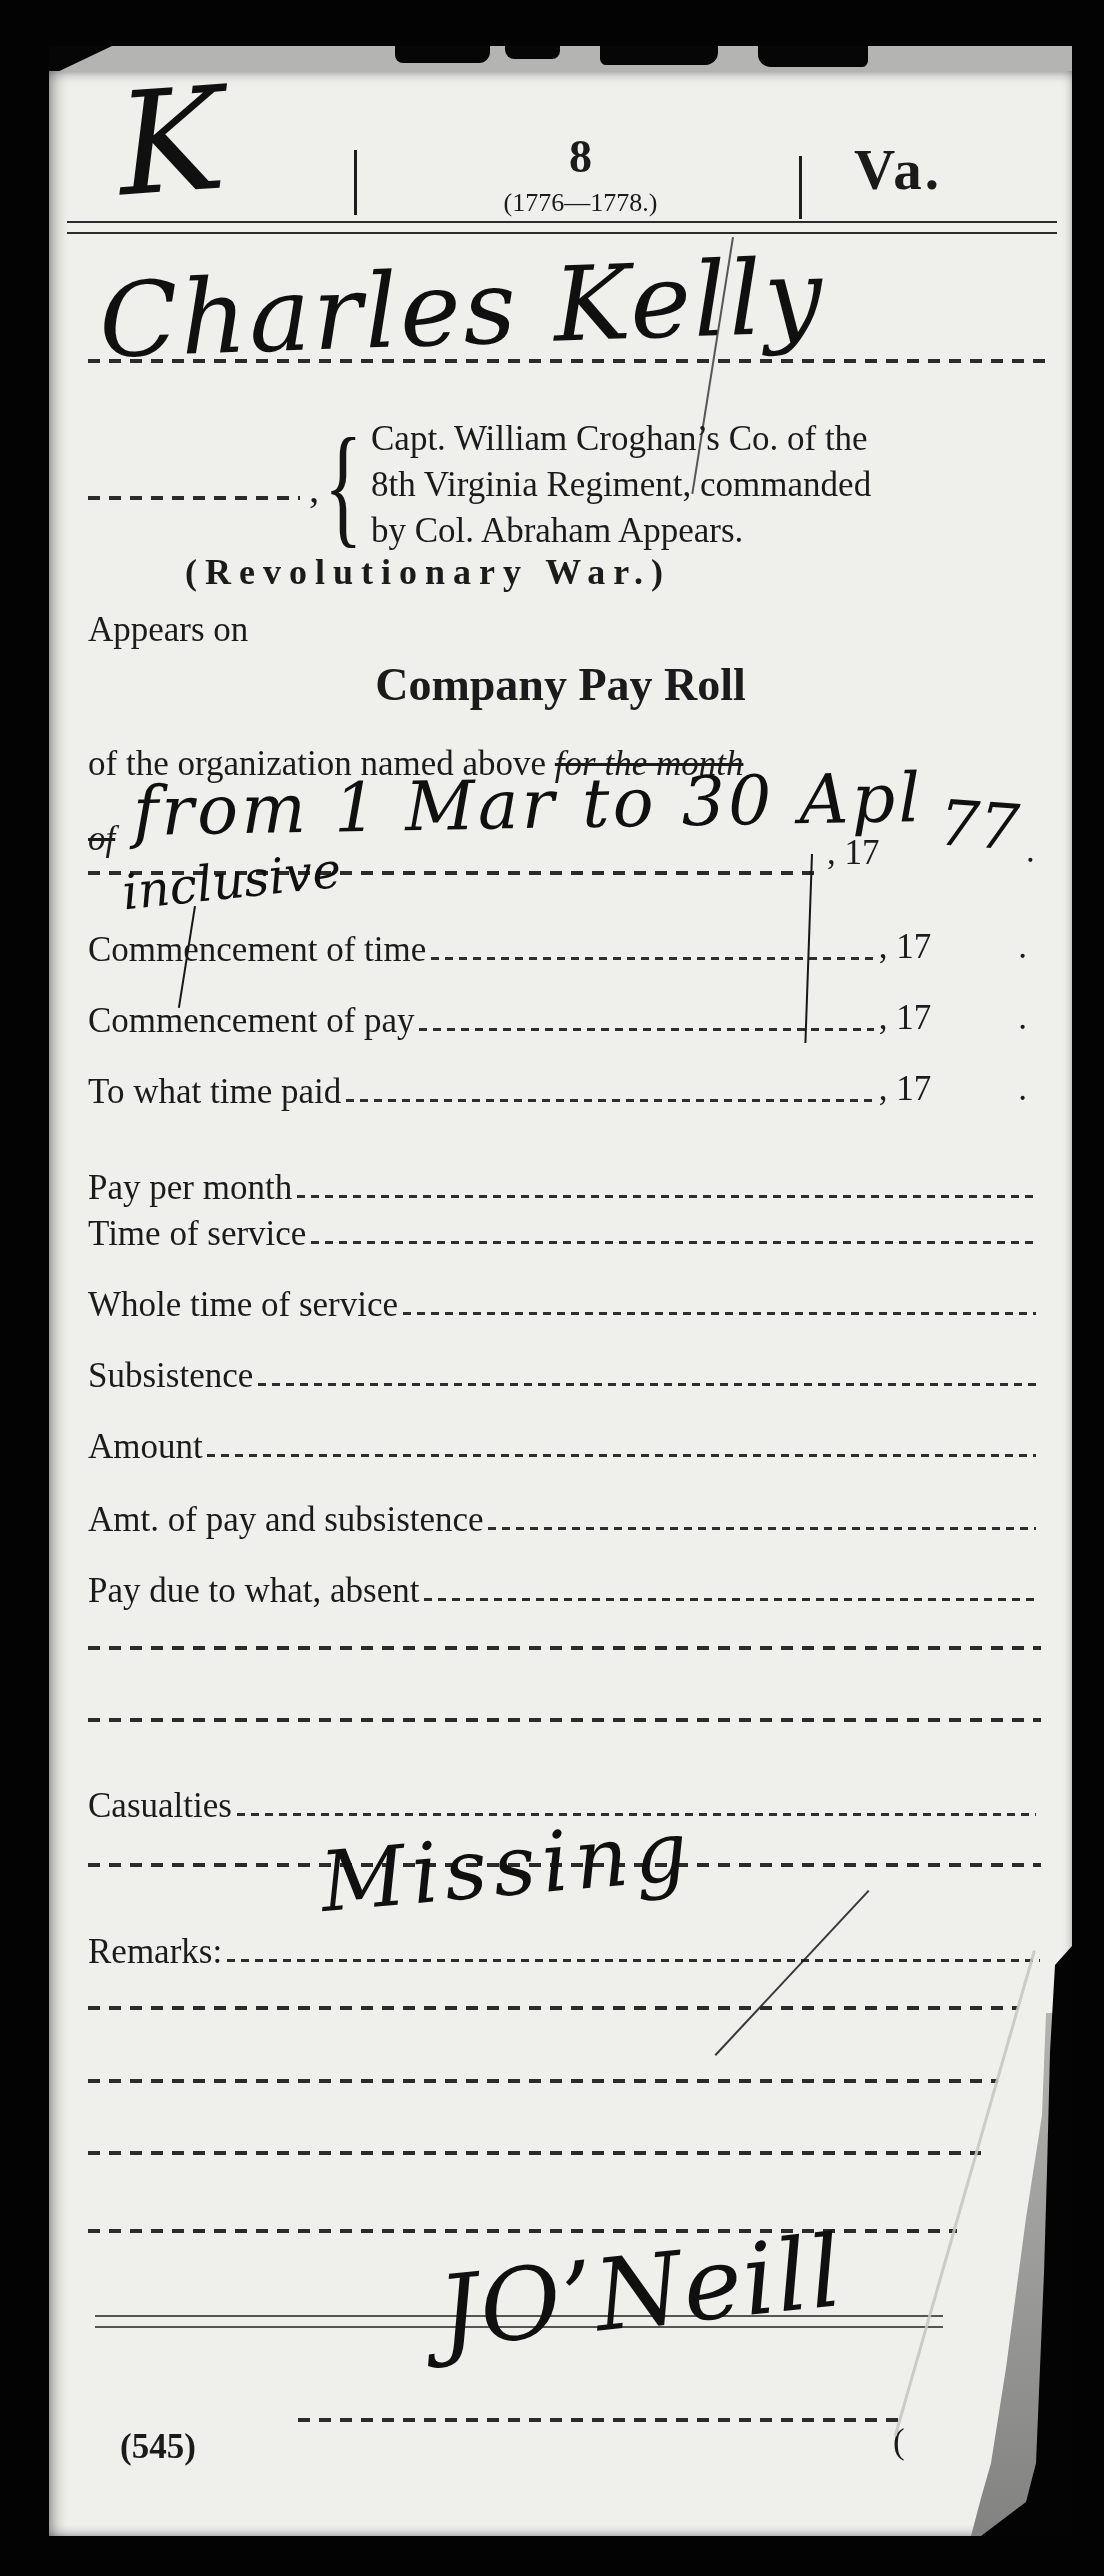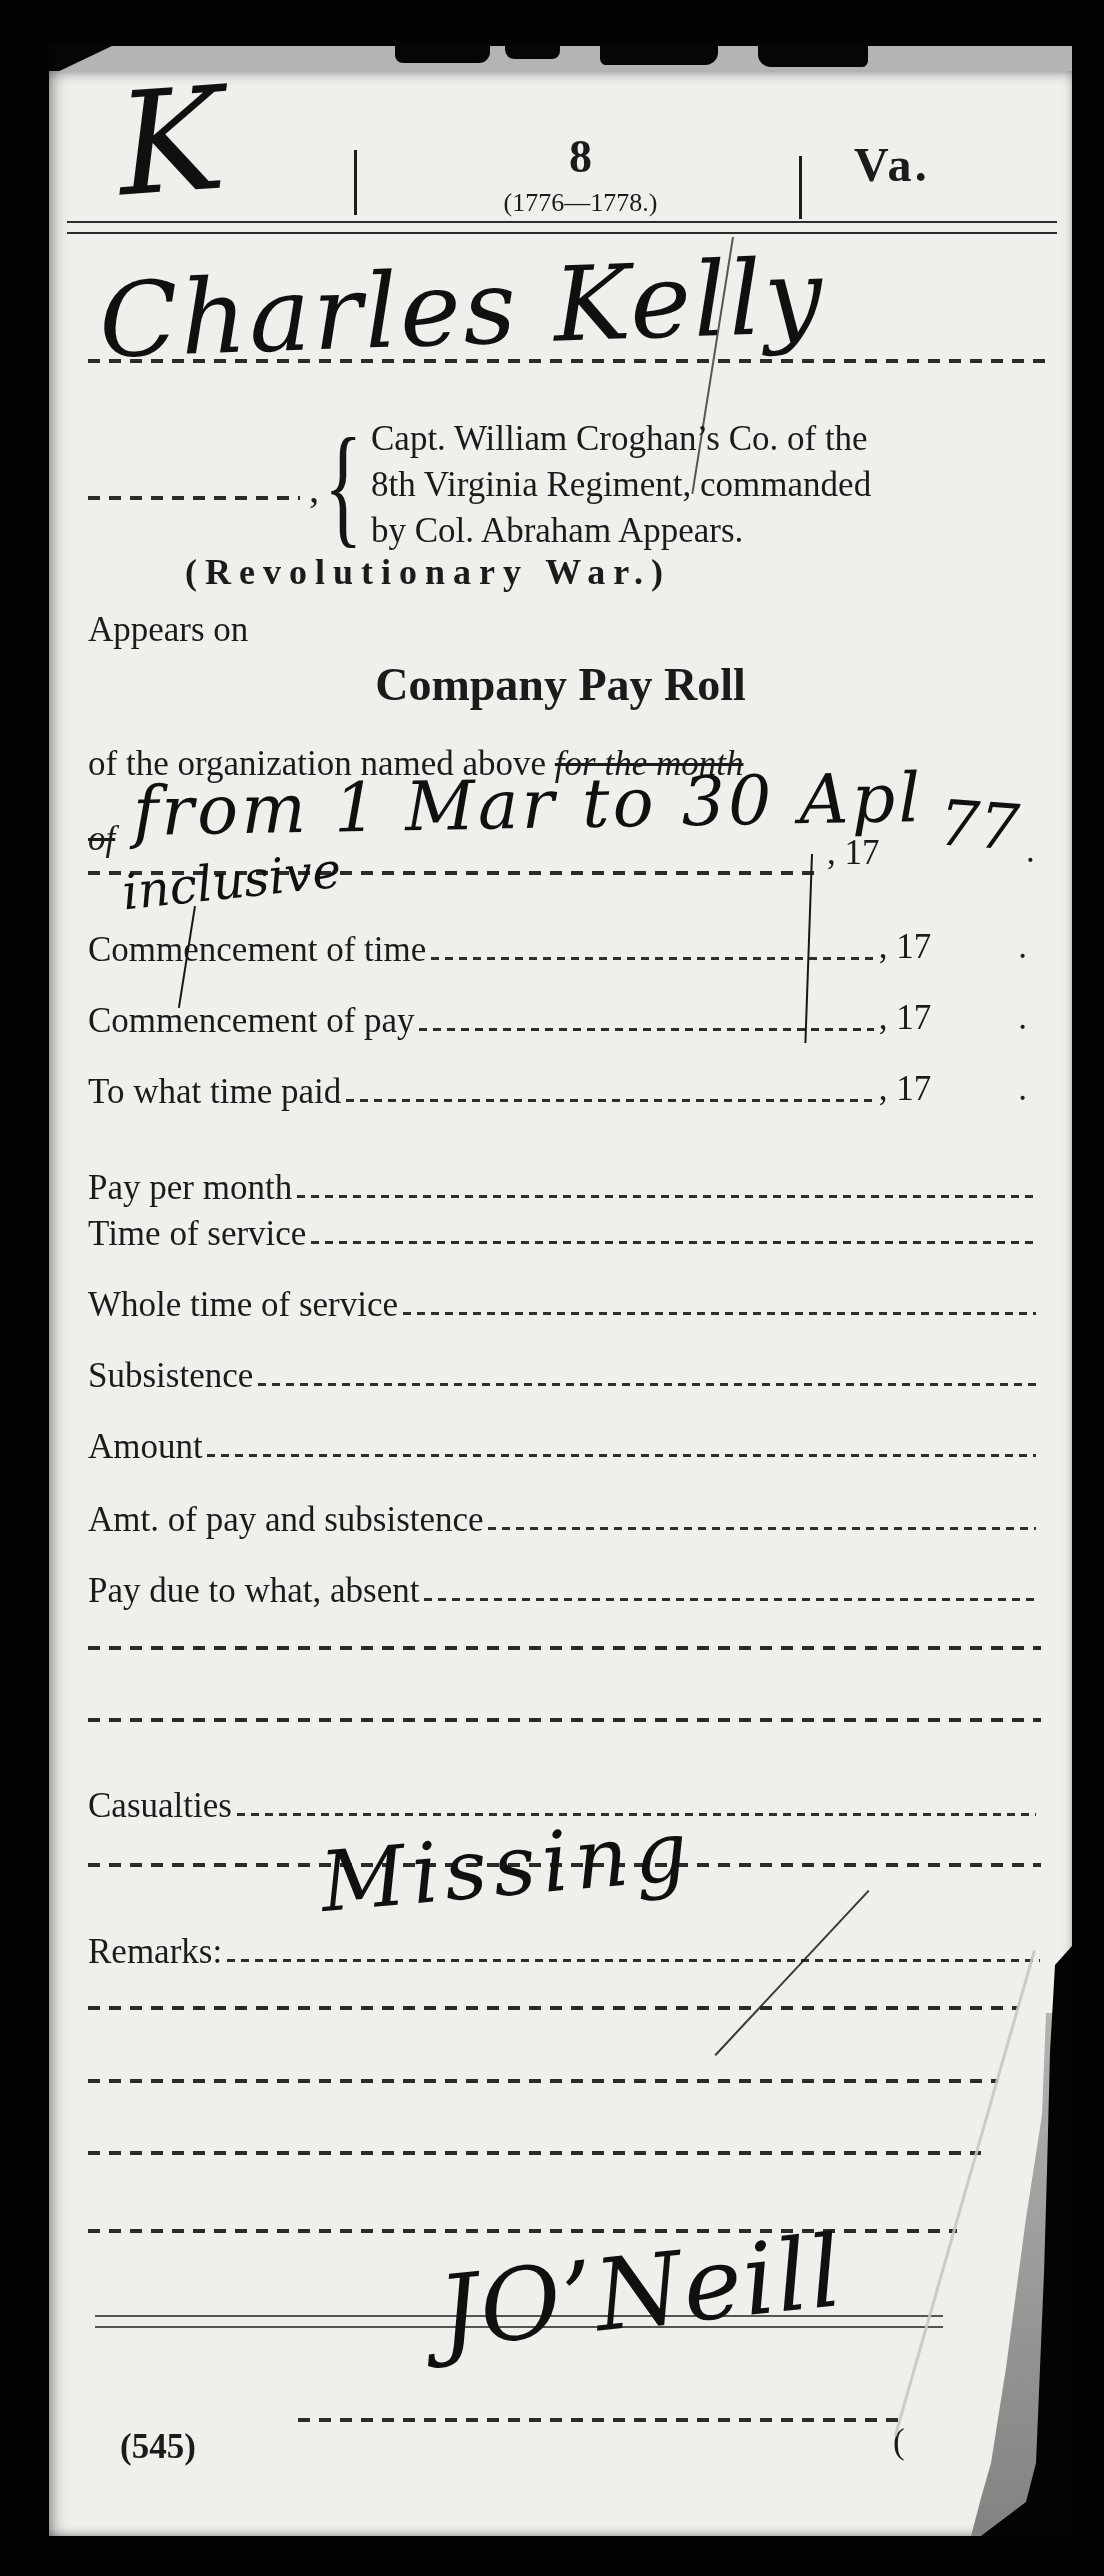--- a/index.html
+++ b/index.html
@@ -51,21 +51,21 @@
   <div class="blob" style="left:600px;top:46px;width:118px;height:19px;border-radius:0 0 12.6px 6.3px;"></div>
   <div class="blob" style="left:758px;top:46px;width:110px;height:21px;border-radius:0 0 6.3px 12.6px;"></div>
 
   <div class="card"></div>
 
   <div class="t hw" style="left:118px;top:67px;font-size:142px;transform:rotate(-4deg);">K</div>
   <div class="vbar" style="left:354px;top:150px;height:65px;"></div>
   <div class="t bold" style="left:545px;top:133px;width:71px;text-align:center;font-size:46px;">8</div>
   <div class="t" style="left:466px;top:189px;width:229px;text-align:center;font-size:26px;">(1776—1778.)</div>
   <div class="vbar" style="left:799px;top:156px;height:63px;"></div>
-  <div class="t bold" style="left:854px;top:140px;font-size:48px;letter-spacing:3.2px;">Va.</div>
+  <div class="t bold" style="left:854px;top:140px;font-size:57px;letter-spacing:3.2px;">Va.</div>
   <div class="rule" style="left:67px;top:221px;width:990px;"></div>
   <div class="rule" style="left:67px;top:232px;width:990px;"></div>
 
   <div class="t hw" style="left:99px;top:254px;font-size:103px;letter-spacing:2.4px;transform:rotate(-2deg);">Charles Kelly</div>
   <div class="dashline" style="left:88px;top:359px;width:961px;"></div>
   <div class="stroke" style="left:732px;top:237px;width:1.6px;height:260px;transform:rotate(9deg);opacity:.7;"></div>
 
   <div class="dashline" style="left:88px;top:496px;width:212px;"></div>
   <div class="t print" style="left:309px;top:467px;font-size:41px;">,</div>
   <div class="brace" style="left:324px;top:418px;">{</div>

